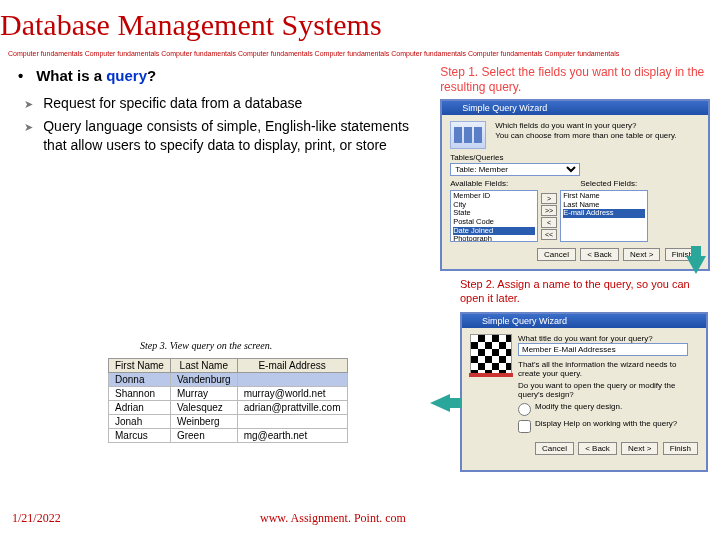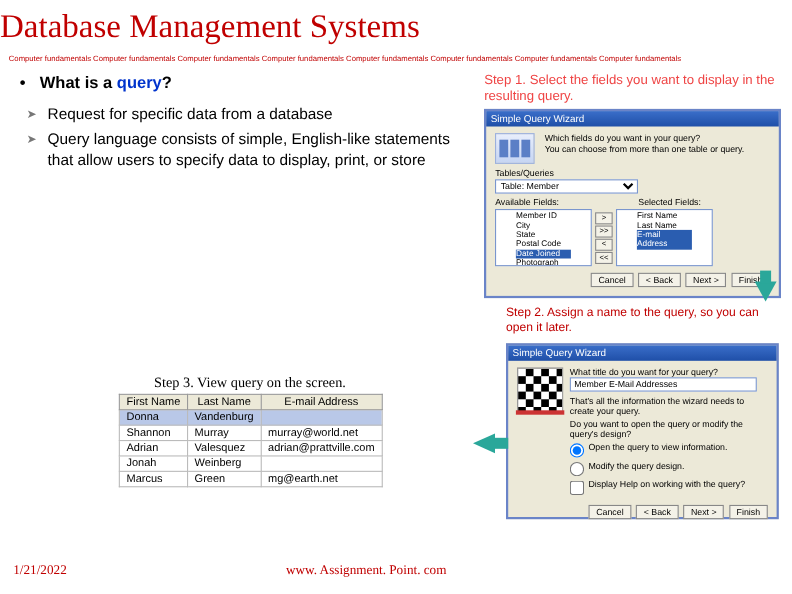--- a/index.html
+++ b/index.html
@@ -60,40 +60,40 @@
     border: 2px solid #6a84c8;
     background: #ece9d8;
     font-family: Tahoma, sans-serif;
     font-size: 8px;
     position: relative;
   }
   .wizard .tb {
     background: linear-gradient(#3a6ec9,#1f4fa8);
     color: #fff;
     font-size: 9px;
-    padding: 2px 4px;
+    padding: 2px 20px;
   }
   .wizard .body { padding: 6px 8px 8px; }
   .wizard .hdr { display:flex; gap:9px; margin-bottom:4px; }
   .wizard .ico {
     width: 36px; height: 28px;
     background: linear-gradient(#e8eefc,#c6d5f3);
     border:1px solid #9bb0dd;
     display:flex; align-items:center; justify-content:center;
   }
   .wizard .ico span { display:inline-block; width:8px;height:16px;background:#5b7fc6;margin:0 1px; }
   .wizard .hdrtxt { font-size:8px; line-height:1.2; }
   .wizard .row { margin: 3px 0 1px; }
   .wizard select {
     font-size:8px; width: 130px; border:1px solid #7a96ce; background:#fff;
   }
   .wizard .lists { display:flex; gap:3px; align-items:stretch; margin-top:2px;}
   .wizard .lb {
     border:1px solid #7a96ce; background:#fff; width:88px; height:52px;
-    font-size:7.5px; padding:1px 18px; overflow:hidden; line-height:1.15;
+    font-size:7.5px; padding:1px 2px; overflow:hidden; line-height:1.15;
   }
   .wizard .mids { display:flex; flex-direction:column; gap:1px; justify-content:center; }
   .wizard .mids button {
     width:16px; height:11px; font-size:7px; border:1px solid #888; background:#f4f2e8; padding:0;
   }
   .wizard .btns { text-align:right; margin-top:6px; }
   .wizard .btns button {
     font-size:8px; border:1px solid #888; background:#f4f2e8; padding:1px 6px; margin-left:2px;
   }
   .arrow1 {
@@ -122,21 +122,21 @@
   .radio { display:flex; align-items:flex-start; gap:4px; font-size:8px; margin:3px 0; }
   .radio input { margin-top:1px; }
   .arrow2 {
     position:absolute; left:430px; top:394px;
     width:0;height:0;border-top:9px solid transparent;border-bottom:9px solid transparent;
     border-right:20px solid #2aa79a;
   }
   .arrow2::before{content:"";position:absolute;left:20px;top:-5px;width:12px;height:10px;background:#2aa79a;}
   .step3 {
     position:absolute; left:140px; top:340px;
-    font-family:"Times New Roman",serif; font-size:13px;
+    font-family:"Times New Roman",serif; font-size:10px;font-style:italic;
   }
   .resultTable {
     position:absolute; left:108px; top:358px;
     border:1px solid #888; border-collapse:collapse; font-size:10px;
     font-family: Tahoma, sans-serif;
   }
   .resultTable th {
     background:#ece9d8; border:1px solid #999; padding:1px 6px; font-weight:normal;
   }
   .resultTable td { border:1px solid #bbb; padding:1px 6px; background:#fff;}
@@ -236,24 +236,20 @@
   <div class="tb">Simple Query Wizard</div>
   <div class="body">
     <div class="body2">
       <div class="flag"></div>
       <div style="flex:1">
         <div>What title do you want for your query?</div>
         <div class="txtbox">Member E-Mail Addresses</div>
         <div style="margin-top:4px">That's all the information the wizard needs to create your query.</div>
         <div style="margin-top:3px">Do you want to open the query or modify the query's design?</div>
         <label class="radio">
-            <input type="radio" checked="" style="">
-            <span>Open the query to view information.</span>
-          </label>
-        <label class="radio">
             <input type="radio" style="">
             <span>Modify the query design.</span>
           </label>
         <label class="radio">
             <input type="checkbox" style="">
             <span>Display Help on working with the query?</span>
           </label>
       </div>
     </div>
     <div class="btns">

